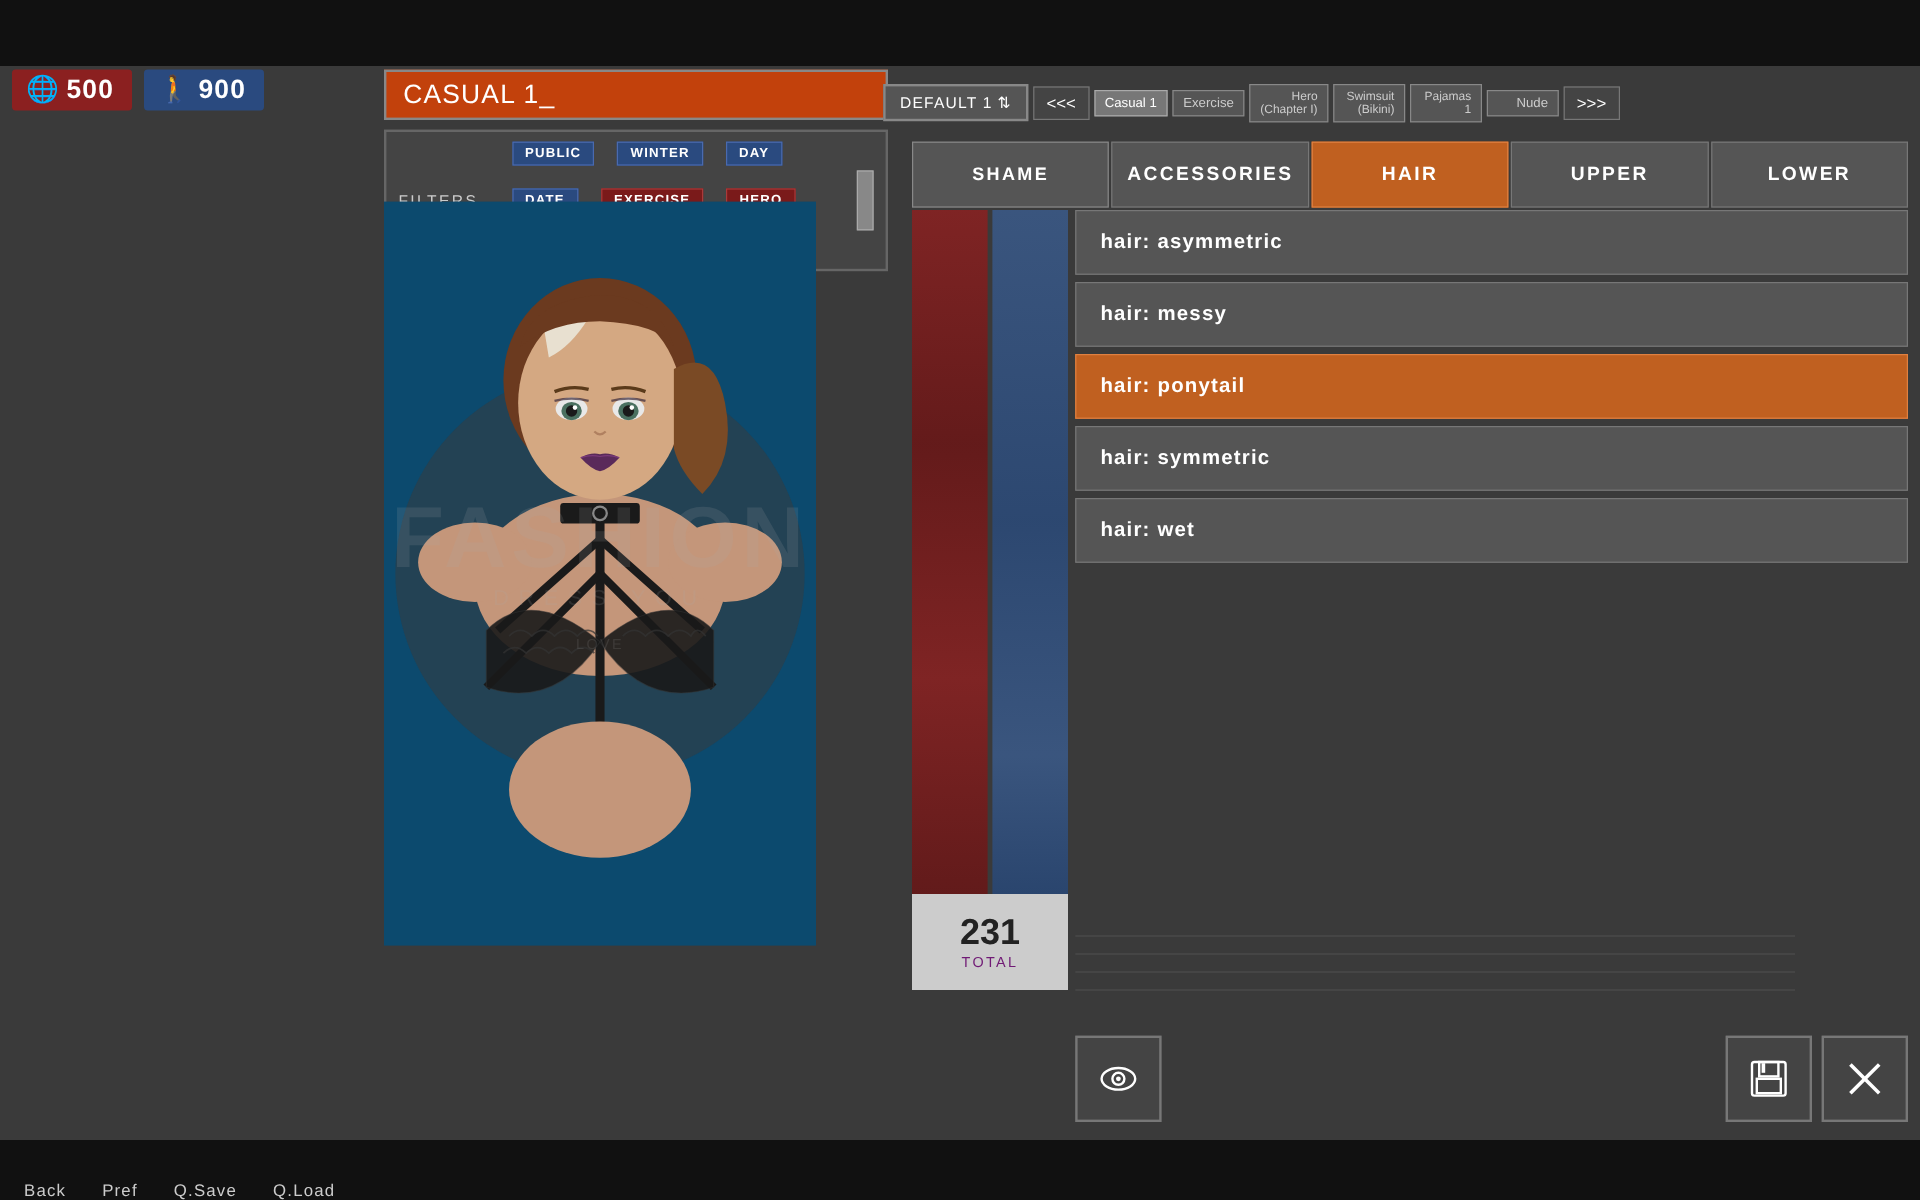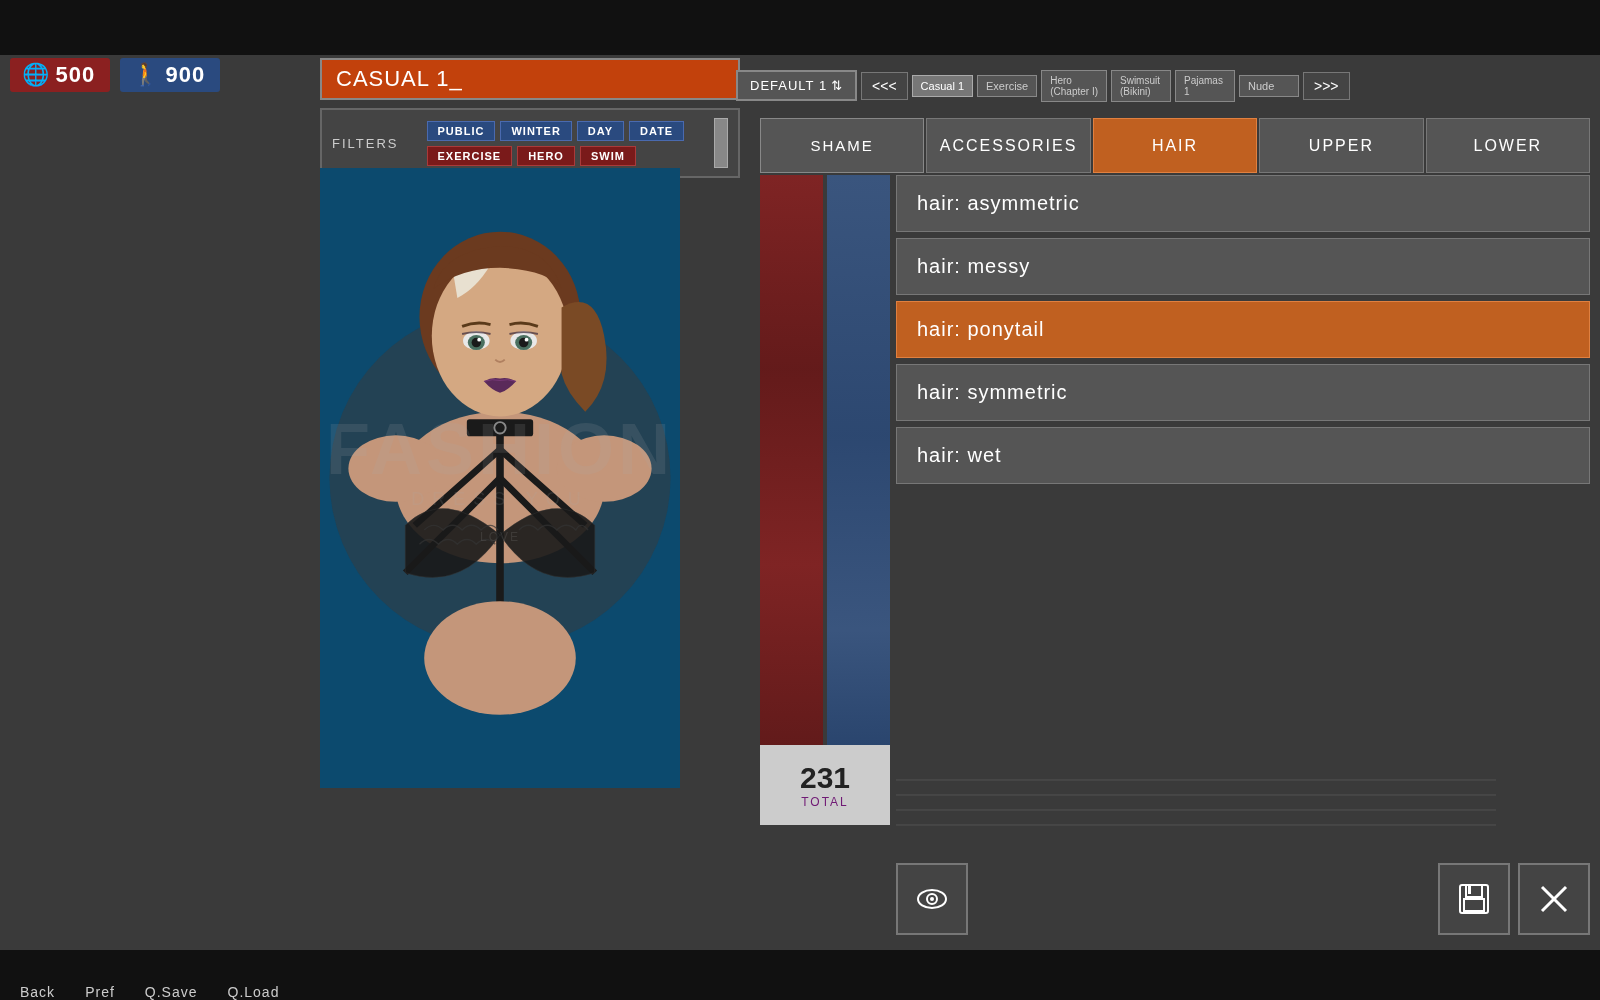--- a/index.html
+++ b/index.html
@@ -109,21 +109,21 @@
     .filters-label {
       color: #ccc;
       font-size: 13px;
       letter-spacing: 2px;
       margin-right: 20px;
     }
 
     .filter-buttons {
       display: flex;
       flex-wrap: wrap;
-      gap: 5px;
+      gap: 19px;
       flex: 1;
     }
 
     .filter-btn {
       background: #2a4a7f;
       border: 1px solid #4a6aaf;
       color: white;
       font-size: 11px;
       padding: 3px 10px;
       cursor: pointer;
@@ -216,21 +216,21 @@
       cursor: pointer;
     }
 
     .outfit-tab {
       background: #555;
       border: 1px solid #888;
       color: #ccc;
       font-size: 11px;
       padding: 4px 8px;
       cursor: pointer;
-      text-align: left;
+      text-align: right;
       min-width: 60px;
     }
 
     .outfit-tab.active {
       background: #777;
       color: white;
       border-color: #aaa;
     }
 
     
@@ -243,21 +243,21 @@
       display: flex;
       gap: 2px;
     }
 
     .cat-tab {
       flex: 1;
       background: #555;
       border: 1px solid #777;
       color: white;
       font-size: 16px;
-      font-weight: normal;
+      font-weight: bold;
       cursor: pointer;
       display: flex;
       align-items: center;
       justify-content: center;
       letter-spacing: 2px;
     }
 
     .cat-tab.active {
       background: #c06020;
       border-color: #e08040;
@@ -300,24 +300,25 @@
       right: 10px;
       display: flex;
       flex-direction: column;
       gap: 6px;
     }
 
     .hair-option {
       background: #555;
       border: 1px solid #777;
       color: white;
-      font-size: 20px;
+      font-size: 17px;
       padding: 16px 20px;
       cursor: pointer;
       letter-spacing: 1px;
+      font-weight: bold;
     }
 
     .hair-option.active {
       background: #c06020;
       border-color: #e08040;
     }
 
     
     .total-box {
       position: absolute;

